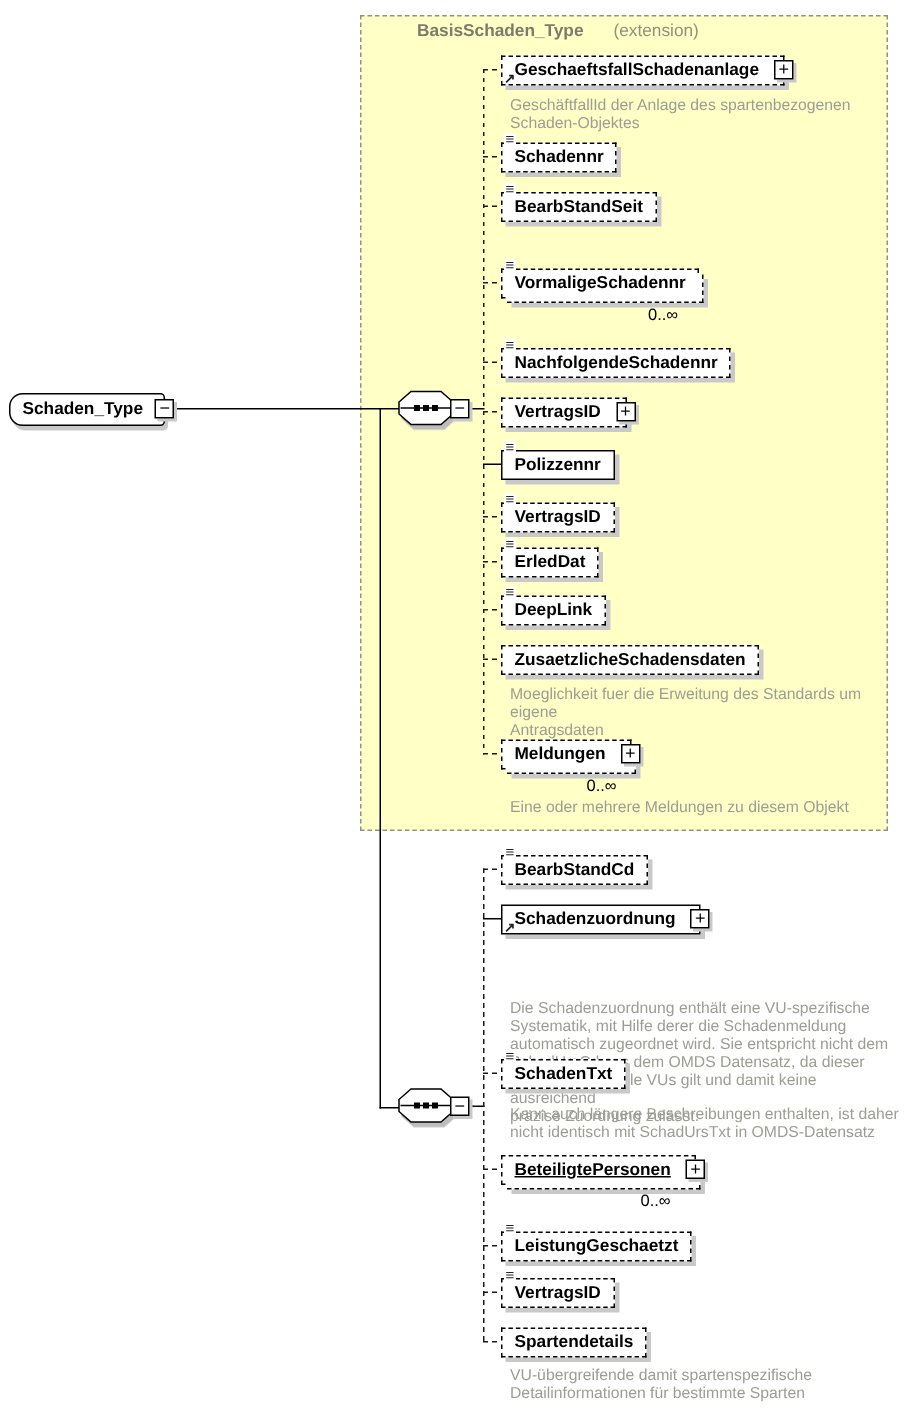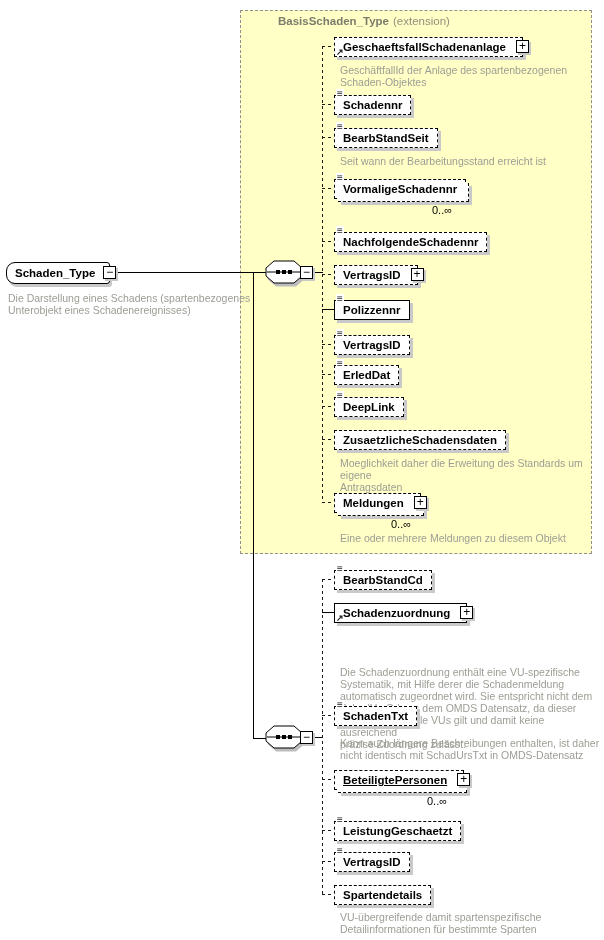--- a/index.html
+++ b/index.html
@@ -9,21 +9,21 @@
   }
   .canvas{position:absolute;inset:0;width:604px;height:940px;}
 
   
   .extbox{
     position:absolute;left:240px;top:10px;width:352px;height:544px;
     background:#ffffc6;border:1px dashed #8f8f8f;box-sizing:border-box;
   }
   .exttitle{position:absolute;left:8px;top:4px;font-size:11.5px;white-space:nowrap;}
   .exttitle .tbold{font-weight:bold;color:#7c7c6c;padding-left:29px;}
-  .exttitle .tsuf{color:#90907e;margin-left:4px;}
+  .exttitle .tsuf{color:#90907e;margin-left:20px;}
 
   
   .ebox{
     position:absolute;background:#fff;border:1px solid #000;
     height:18px;line-height:18px;padding:0 8px;white-space:nowrap;
     font-weight:bold;font-size:11.5px;color:#000;
     box-shadow:3px 3px 0 #c9c9c9;z-index:5;
   }
   .dashed{border-style:dashed;}
   .haspad{padding-right:16px;}
@@ -129,41 +129,38 @@
     <rect x="11" y="10" width="4" height="4" fill="#000000"></rect>
     <rect x="17" y="10" width="4" height="4" fill="#000000"></rect>
     <rect x="23" y="10" width="4" height="4" fill="#000000"></rect>
   </svg>
   <div class="minusbox" style="left:300px;top:731px;">−</div>
 
   <div class="rootbox">
     <span>Schaden_Type</span>
     <span class="minusbox">−</span>
   </div>
-  <div class="note" style="left:8px;top:292px;">Die Darstellung eines Schadens (spartenbezogenes
-Unterobjekt eines Schadenereignisses)</div>
 
   <div class="ebox dashed haspad" style="left:334px;top:37px;">
     <span class="ricon">↗</span>
     <span>GeschaeftsfallSchadenanlage</span>
     <span class="plusbox">+</span>
   </div>
   <div class="note" style="left:340px;top:64px;">GeschäftfallId der Anlage des spartenbezogenen
 Schaden-Objektes</div>
 
   <div class="ebox dashed" style="left:334px;top:95px;">
     <span class="eicon">≡</span>
     <span>Schadennr</span>
   </div>
 
   <div class="ebox dashed" style="left:334px;top:128px;">
     <span class="eicon">≡</span>
     <span>BearbStandSeit</span>
   </div>
-  <div class="note" style="left:340px;top:155px;">Seit wann der Bearbeitungsstand erreicht ist</div>
 
   <div class="ebox dashed stacked" style="left:334px;top:179px;">
     <span class="eicon">≡</span>
     <span>VormaligeSchadennr</span>
   </div>
   <div class="occ" style="left:432px;top:204px;">0..∞</div>
 
   <div class="ebox dashed" style="left:334px;top:232px;">
     <span class="eicon">≡</span>
     <span>NachfolgendeSchadennr</span>
@@ -190,21 +187,21 @@
   </div>
 
   <div class="ebox dashed" style="left:334px;top:397px;">
     <span class="eicon">≡</span>
     <span>DeepLink</span>
   </div>
 
   <div class="ebox dashed" style="left:334px;top:430px;">
     <span>ZusaetzlicheSchadensdaten</span>
   </div>
-  <div class="note" style="left:340px;top:457px;">Moeglichkeit daher die Erweitung des Standards um eigene
+  <div class="note" style="left:340px;top:457px;">Moeglichkeit fuer die Erweitung des Standards um eigene
 Antragsdaten</div>
 
   <div class="ebox dashed stacked haspad" style="left:334px;top:493px;">
     <span>Meldungen</span>
     <span class="plusbox">+</span>
   </div>
   <div class="occ" style="left:391px;top:518px;">0..∞</div>
   <div class="note" style="left:340px;top:532px;">Eine oder mehrere Meldungen zu diesem Objekt</div>
 
   <div class="ebox dashed" style="left:334px;top:570px;">

